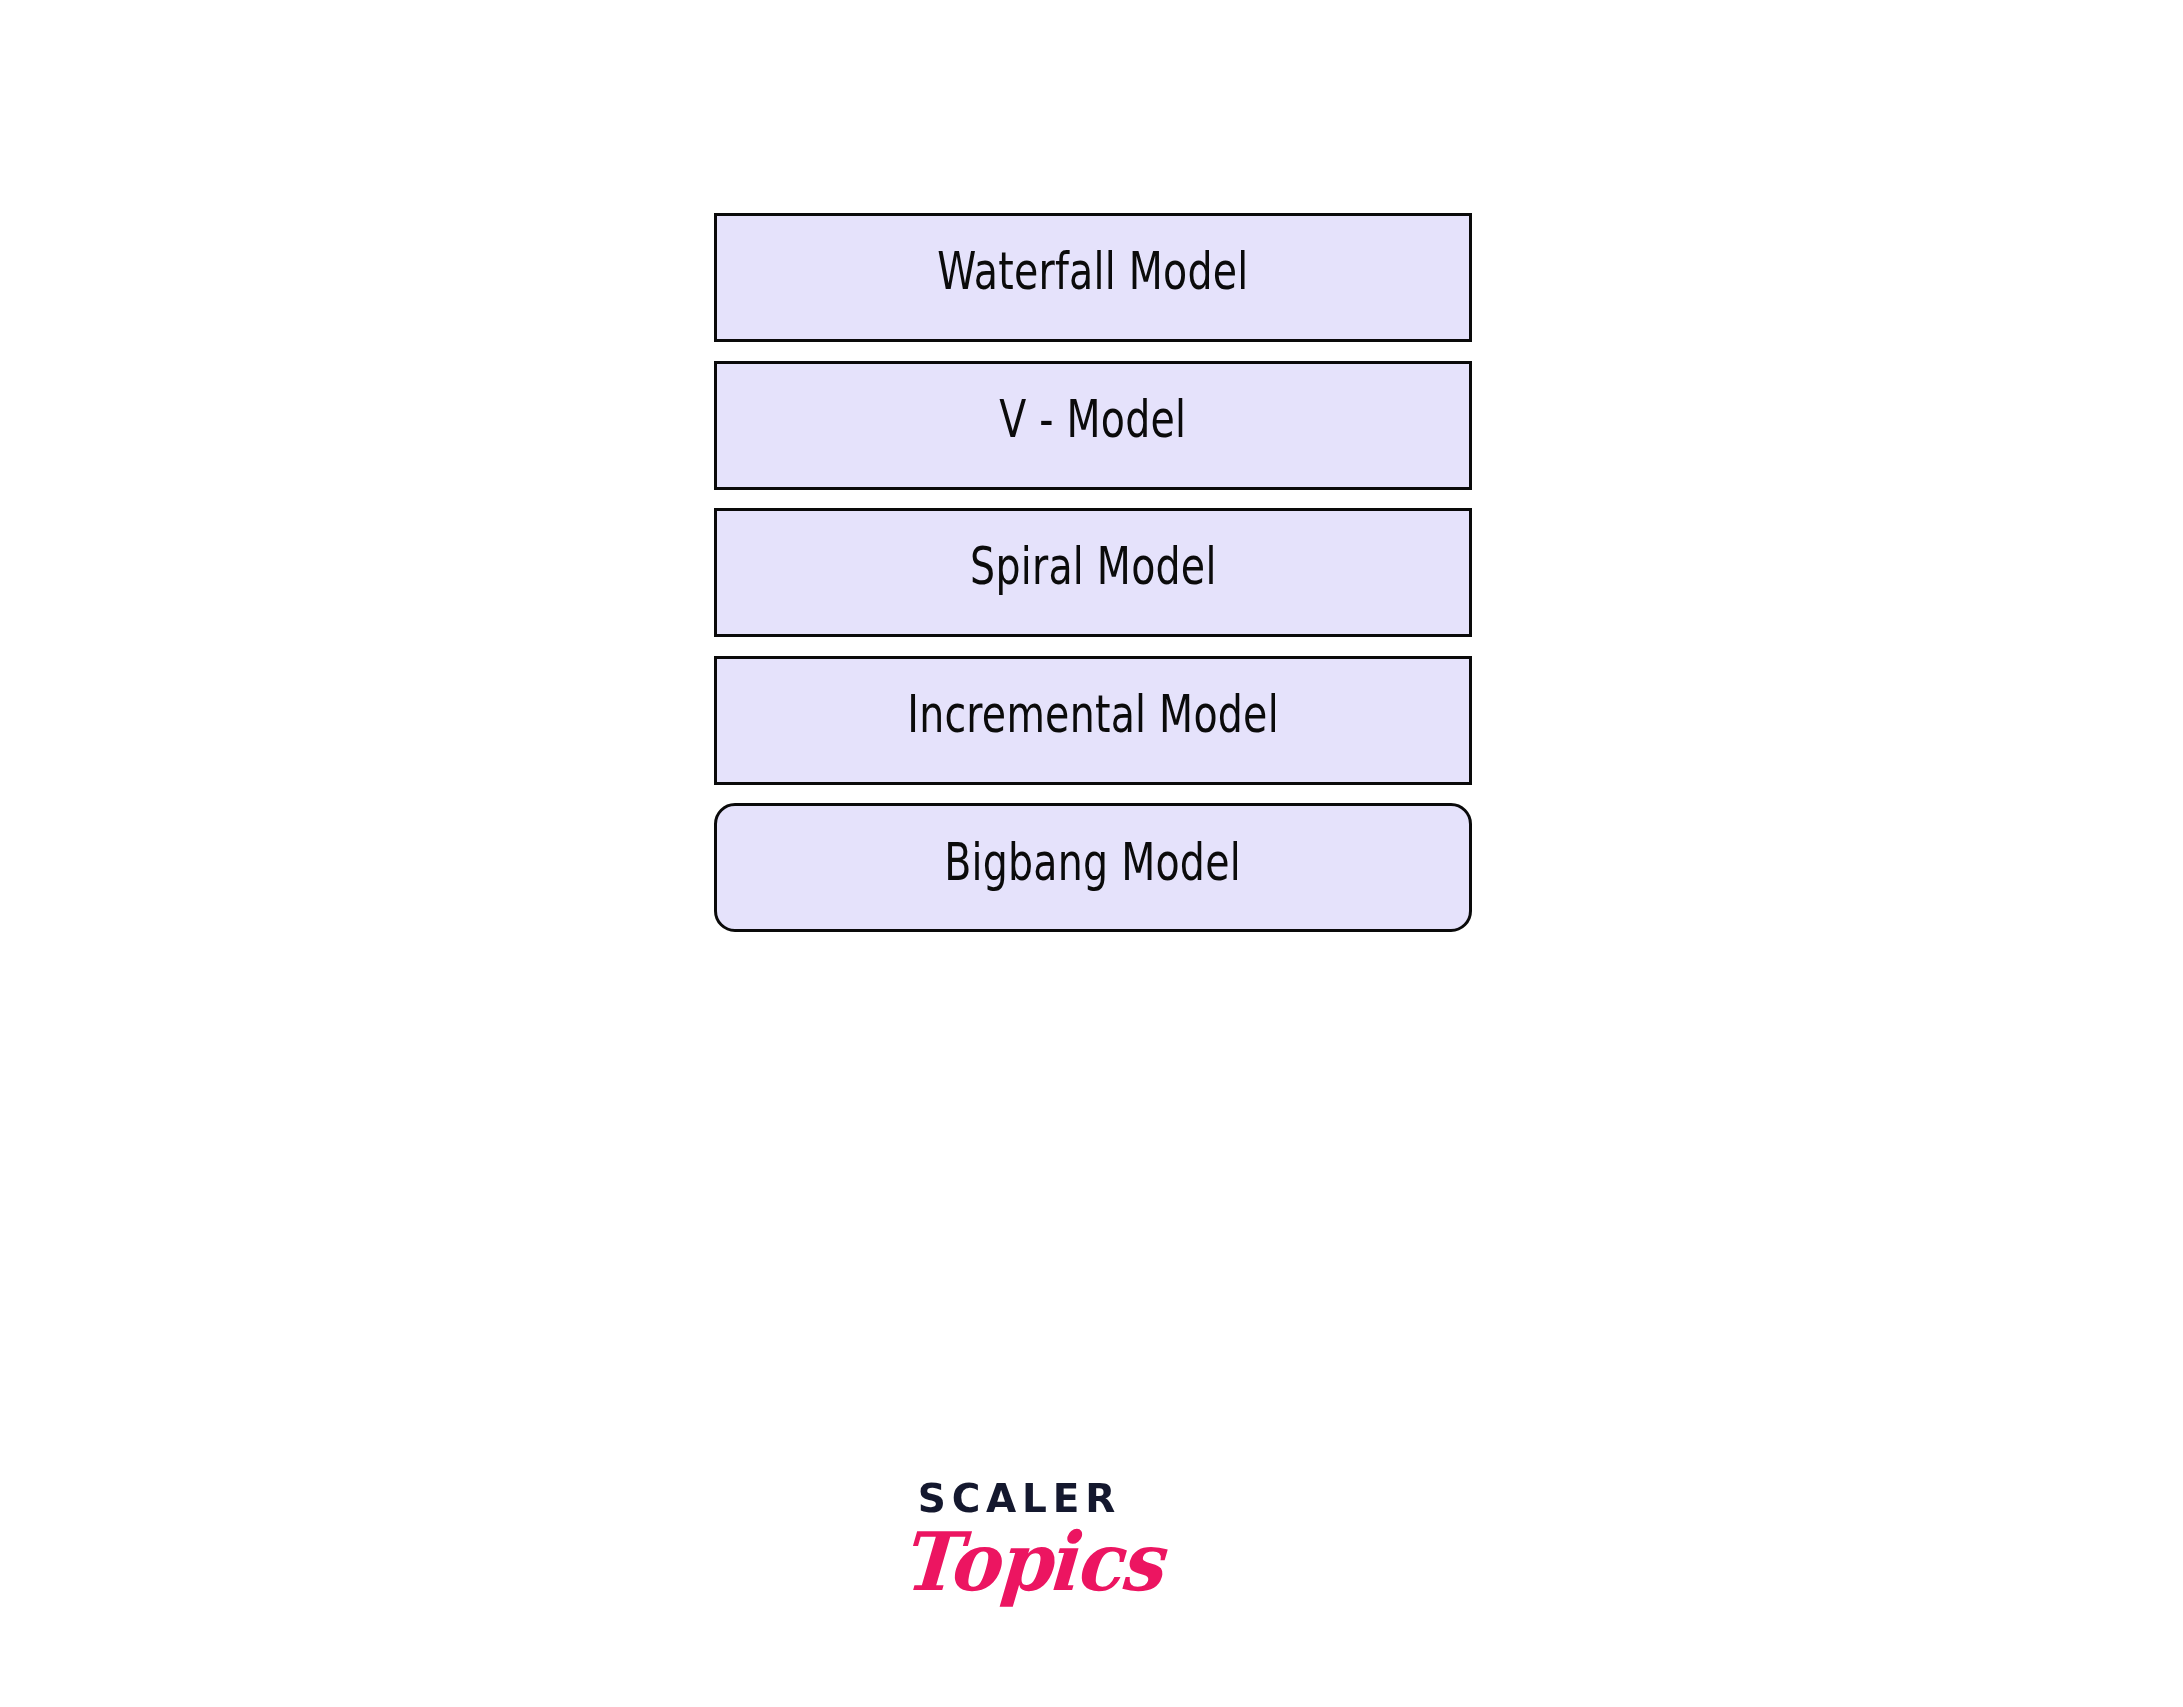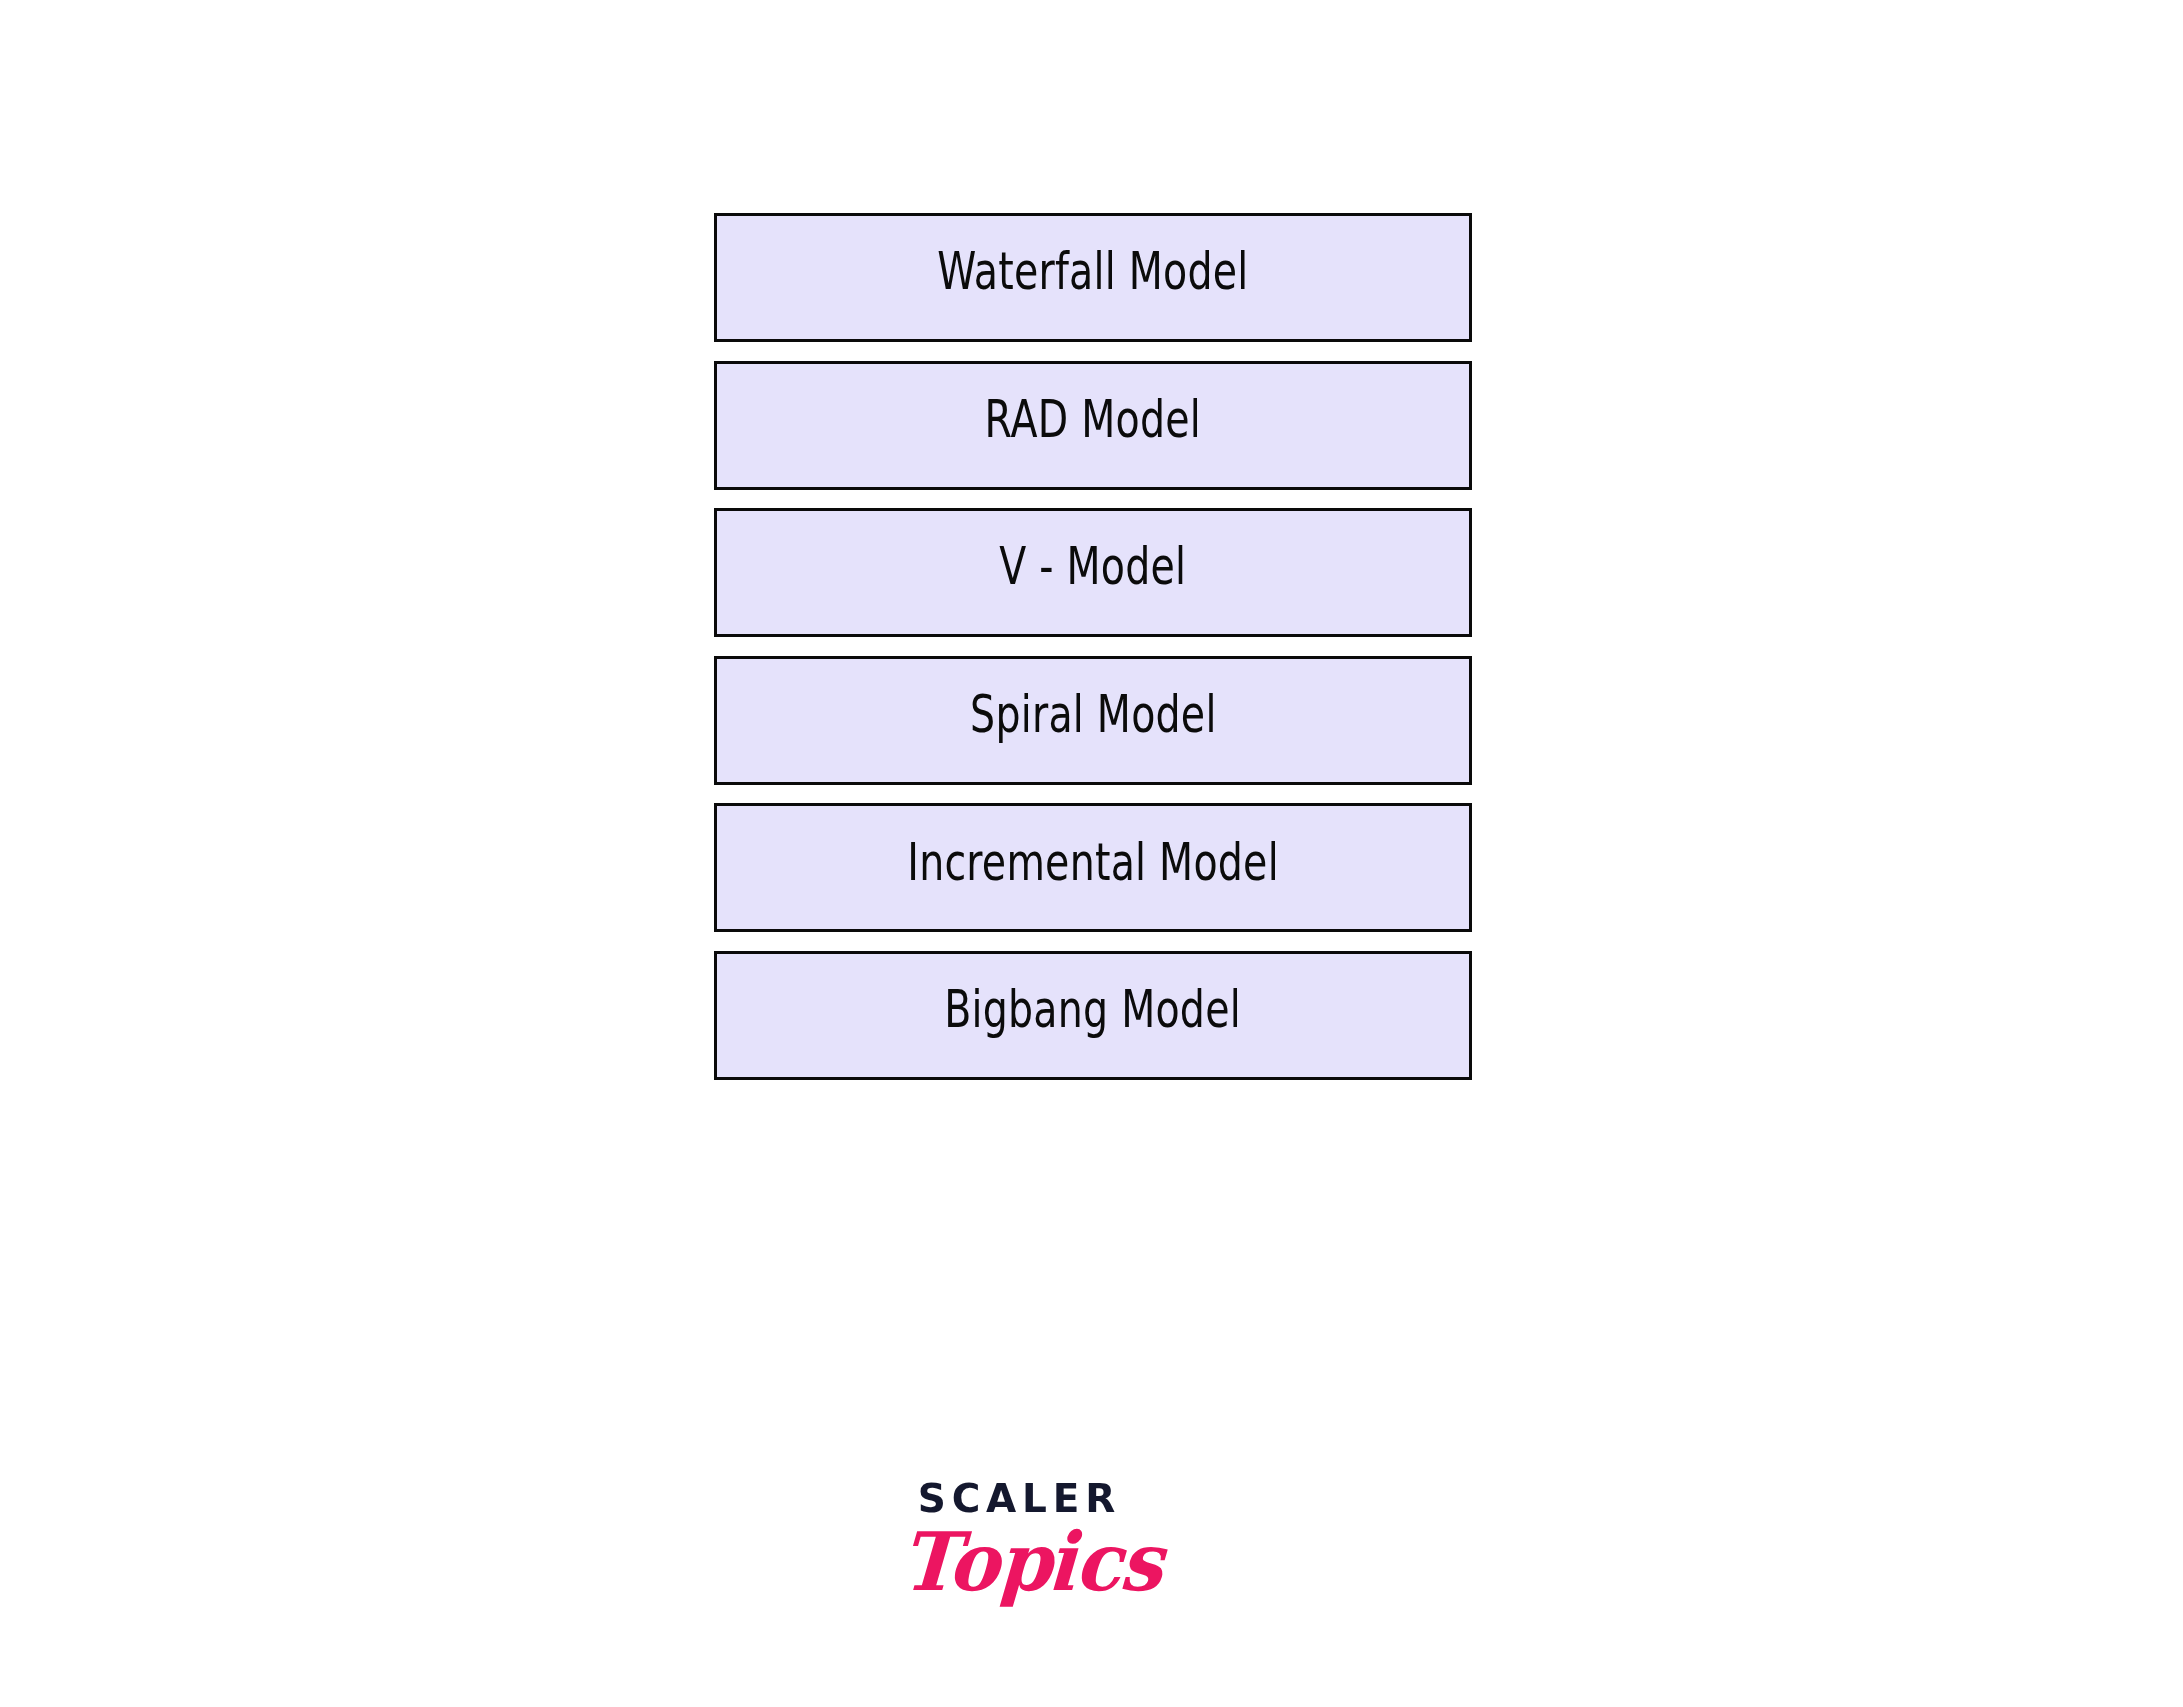--- a/index.html
+++ b/index.html
@@ -37,21 +37,21 @@
     width: 758px;
     height: 129px;
     margin-bottom: 18.6px;
     background: #E5E2FB;
     border: 3.9px solid #0a0a0a;
     display: flex;
     align-items: center;
     justify-content: center;
     position: relative;
   }
-  .model-box:last-child { margin-bottom: 0; }
+  .model-box:last-child { margin-bottom: 0; border-radius: 21px; }
 
   .model-label {
     font-family: "Liberation Sans Narrow", "DejaVu Sans Condensed", "Liberation Sans", sans-serif;
     font-size: 51px;
     font-weight: 400;
     color: #0b0b0b;
     letter-spacing: 0.3px;
     line-height: 1;
     white-space: nowrap;
     transform: scaleX(0.86);
@@ -99,23 +99,20 @@
 <body>
 
 <div id="canvas">
 
   <div id="model-stack">
 
     <div class="model-box">
       <span class="model-label">Waterfall Model</span>
     </div>
 
-    <div class="model-box">
-      <span class="model-label">RAD Model</span>
-    </div>
 
     <div class="model-box">
       <span class="model-label">V - Model</span>
     </div>
 
     <div class="model-box">
       <span class="model-label">Spiral Model</span>
     </div>
 
     <div class="model-box">

